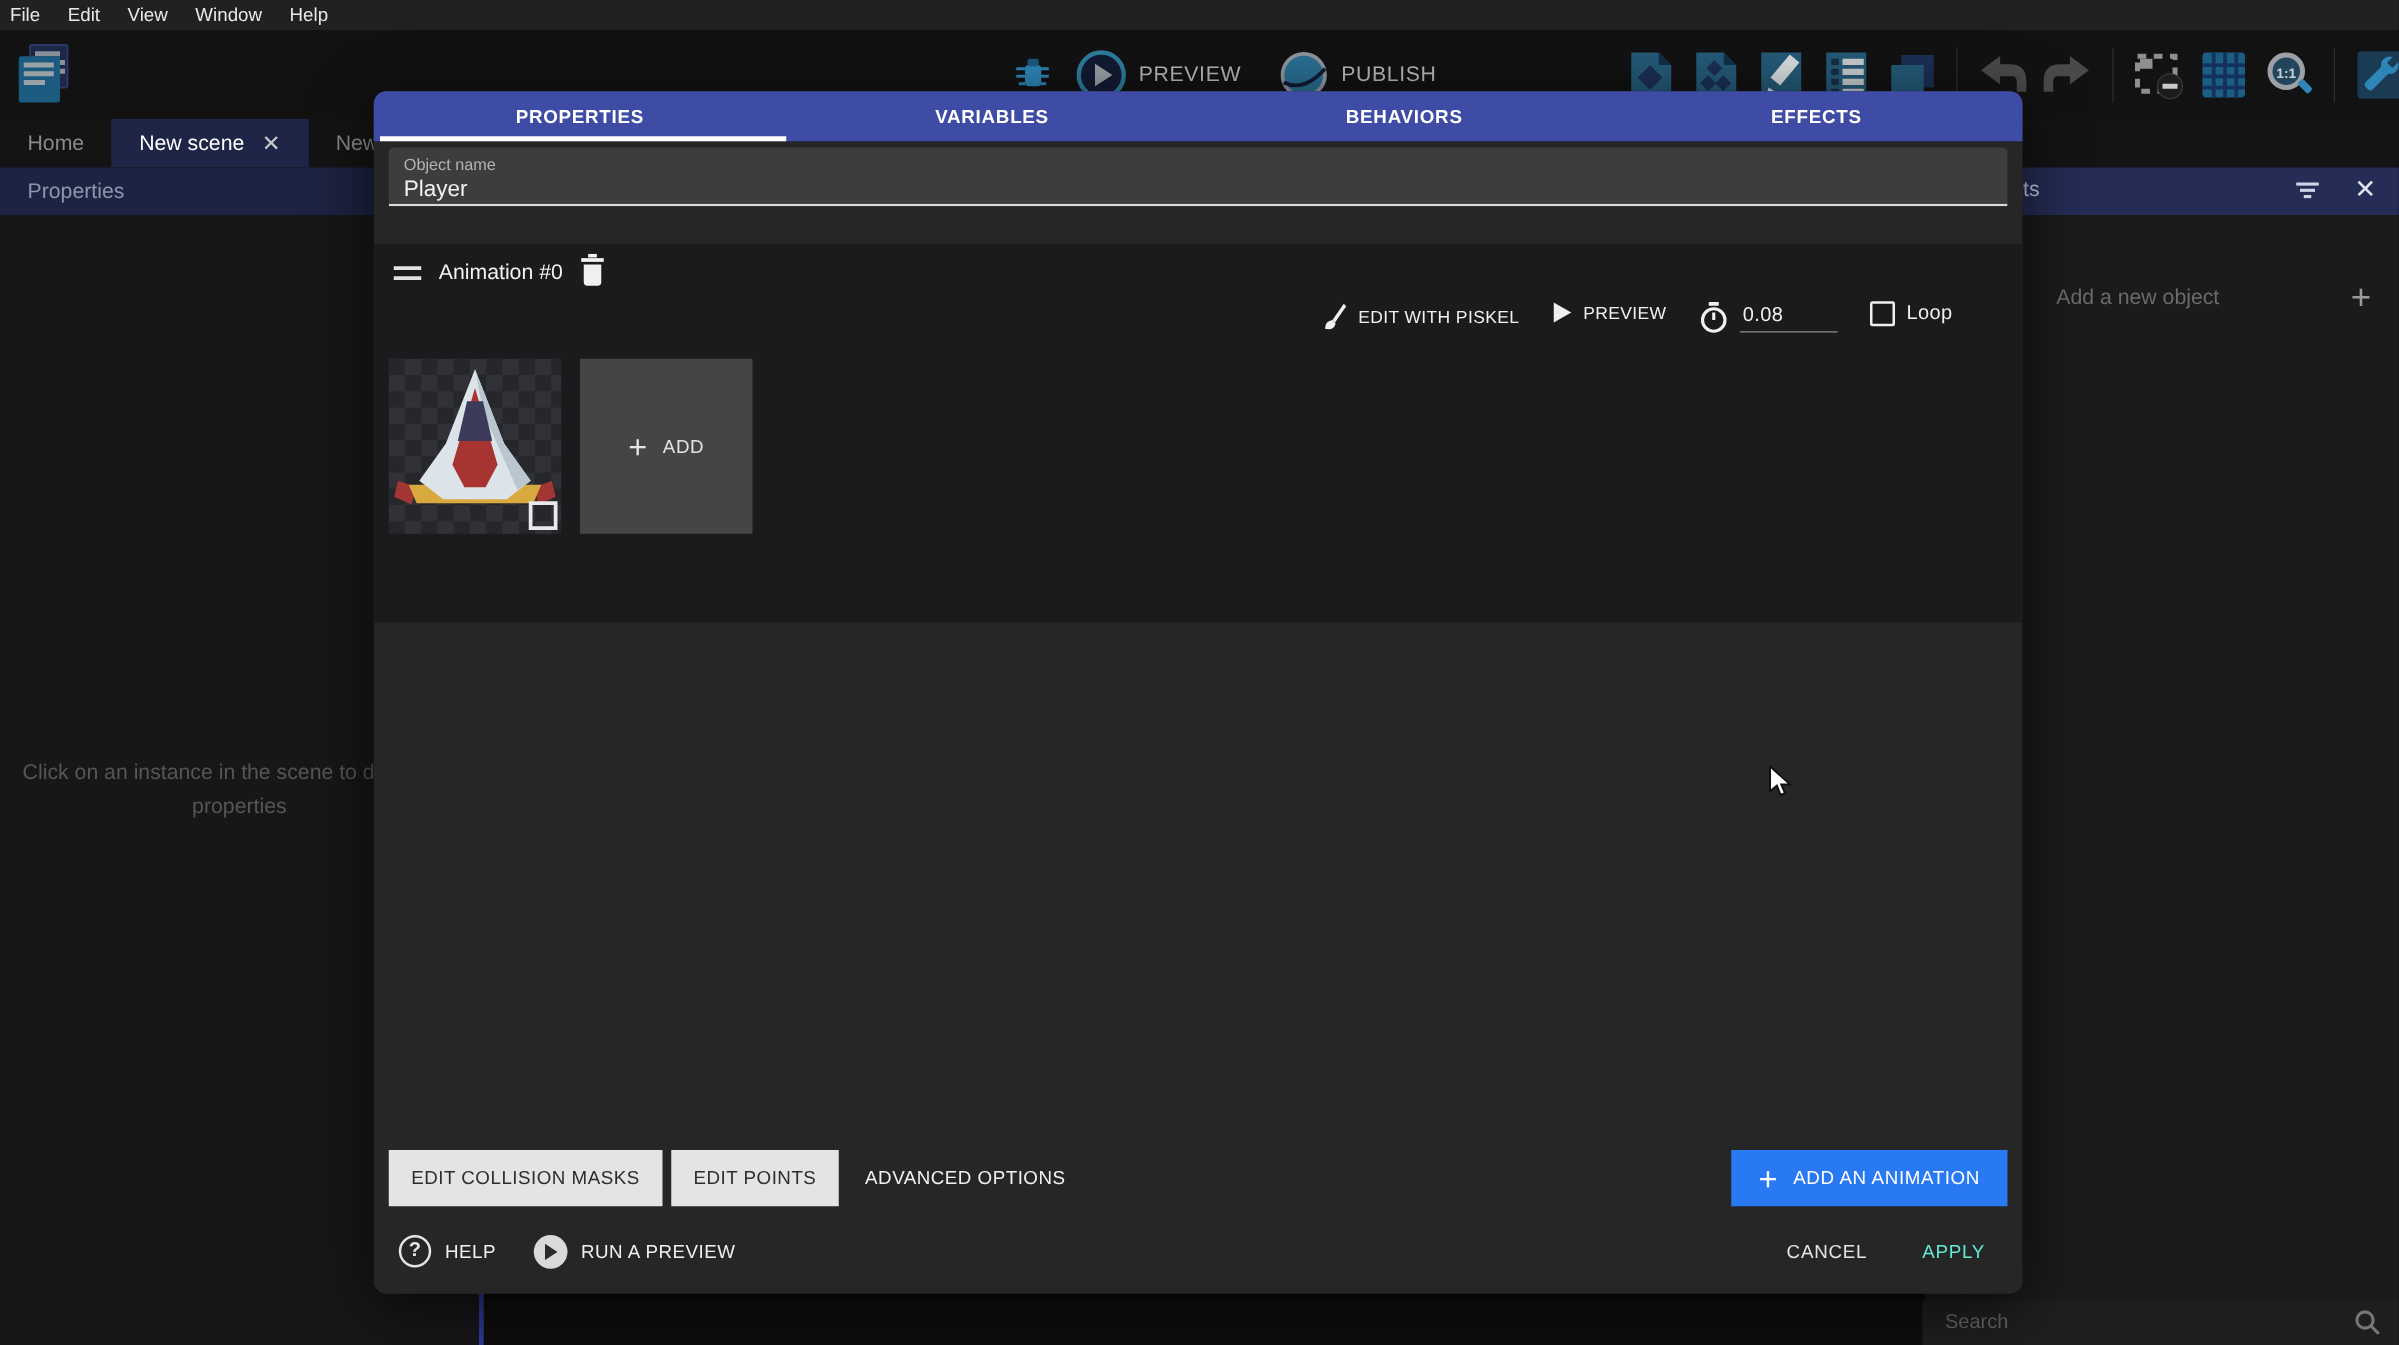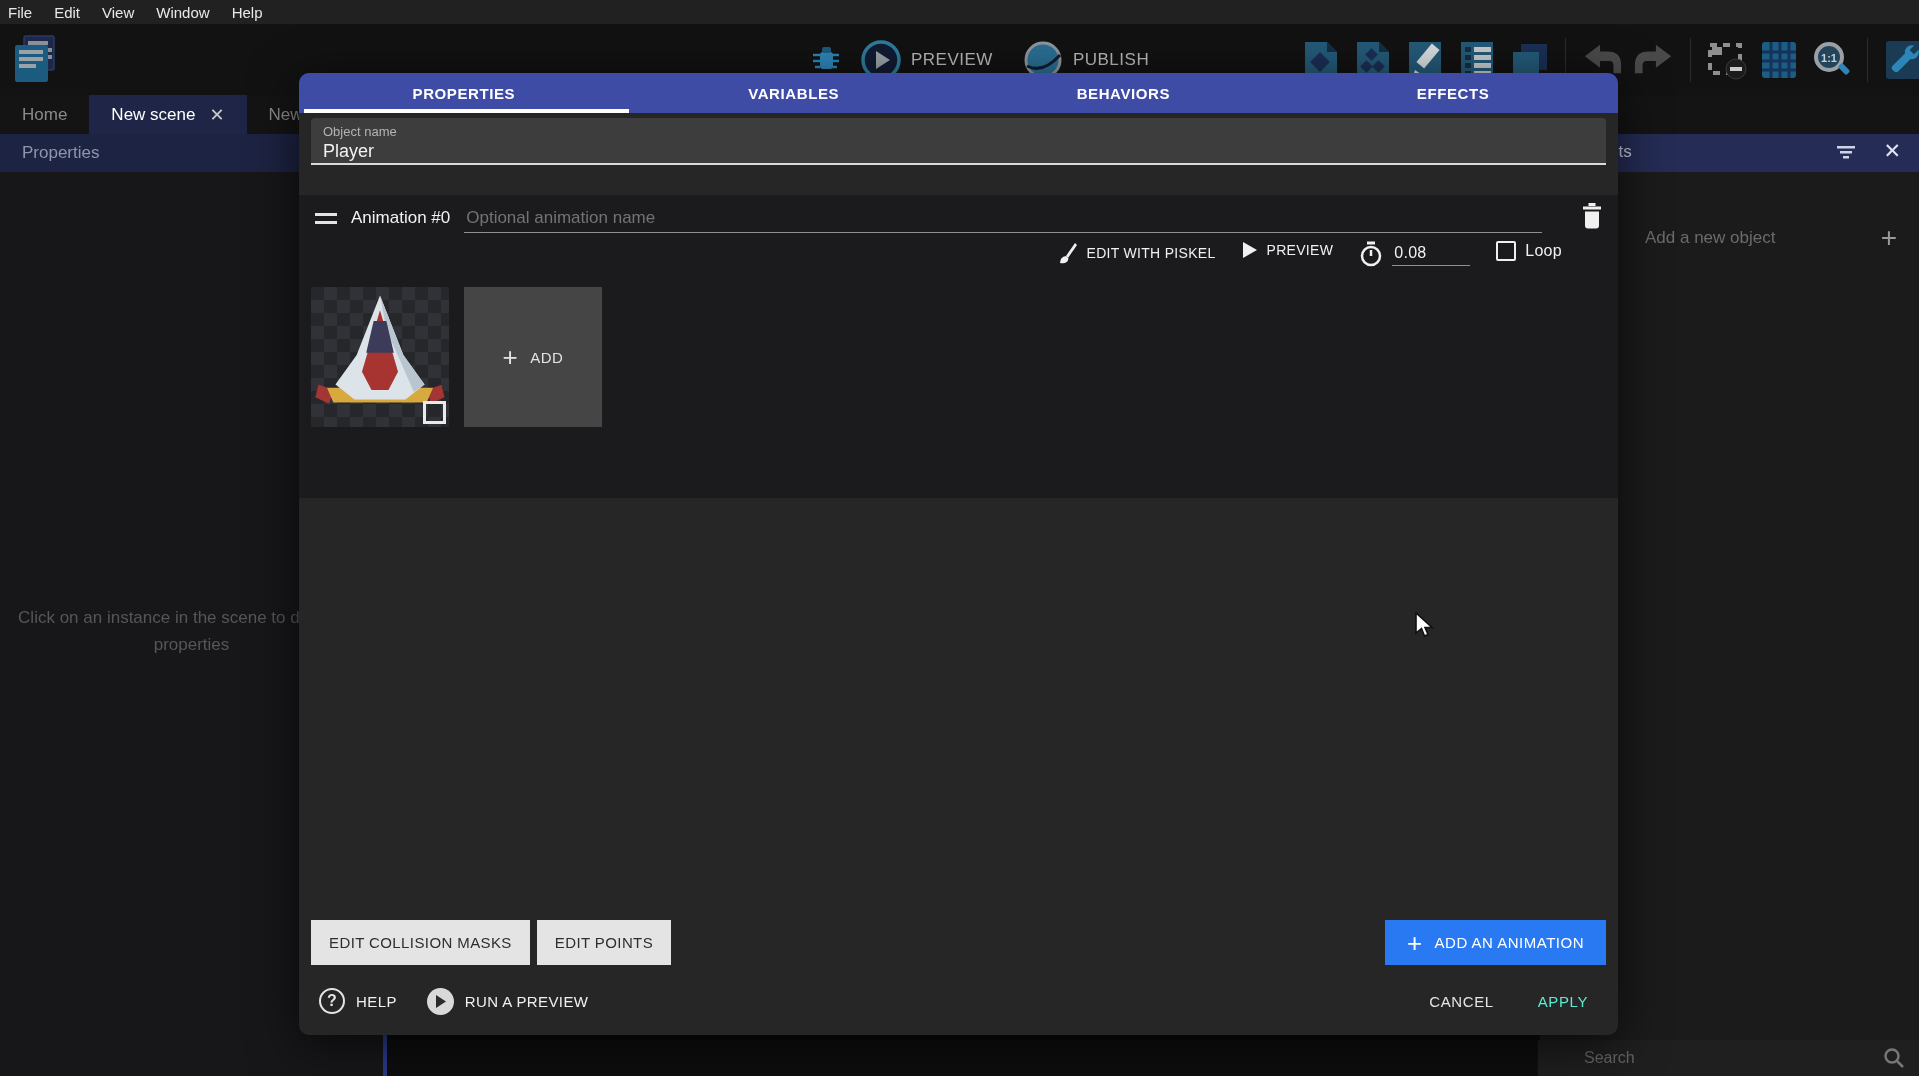--- a/index.html
+++ b/index.html
@@ -50,21 +50,21 @@
   .dots { display:flex; flex-direction:column; gap:4px; }
   .dots i { width:5px; height:5px; border-radius:50%; background:#cfcfcf; }
   .plus-glyph { color:#9a9a9a; font-size:28px; font-weight:400; line-height:20px; }
 
   
   .status-strip { position:absolute; left:387px; top:1040px; width:1150px; height:36px; background:#090909; }
   .coords { position:absolute; left:10px; top:8px; color:#4f4f4f; font-size:16px; font-weight:bold; }
   .search-bar { position:absolute; left:1537px; top:1040px; width:382px; height:36px; background:#1f1f1f;
     display:flex; align-items:center; padding:0 14px 0 18px; border-left:1px solid #101010; }
   .search-bar input { flex:1; background:transparent; border:none; outline:none; color:#9a9a9a; font-size:16px;
-    font-family:"Liberation Sans", sans-serif;margin-left:28px; }
+    font-family:"Liberation Sans", sans-serif; }
   .search-bar input::placeholder { color:#666666; }
 
   
   .dialog { position:absolute; left:299px; top:73px; width:1319px; height:962px; background:#262626;
     border-radius:10px; box-shadow:0 10px 50px rgba(0,0,0,.65); }
   .dlg-tabs { position:relative; height:40px; background:#3f4ca6; border-radius:10px 10px 0 0; display:flex; }
   .dlg-tab { flex:1; display:flex; align-items:center; justify-content:center; color:#ffffff; font-size:15px;
     font-weight:bold; letter-spacing:.6px; }
   .dlg-tab-indicator { position:absolute; left:5px; bottom:0; width:325px; height:4px; background:#ffffff; }
 
@@ -342,21 +342,20 @@
       <input value="Player" style="">
     </div>
 
     <div class="anim-card">
       <div class="anim-head">
         <span class="drag-handle">
             <i></i>
             <i></i>
           </span>
         <span class="anim-title">Animation #0</span>
-        <input class="anim-name" placeholder="Optional animation name" style="">
         <span>
           <svg width="20" height="26" viewBox="0 0 20 26">
             <rect x="6.5" y="0" width="7" height="3" fill="#f0f0f0"></rect>
             <rect x="1" y="3.5" width="18" height="3" fill="#f0f0f0"></rect>
             <path d="M3,8.5 h14 v14 q0,3 -3,3 h-8 q-3,0 -3,-3 z" fill="#f0f0f0"></path>
           </svg>
         </span>
       </div>
 
       <div class="anim-controls">
@@ -404,20 +403,21 @@
         <div class="add-tile">
           <span class="plus">+</span>
           <span>ADD</span>
         </div>
       </div>
     </div>
 
     <div class="dlg-actions">
       <button class="btn-raised">EDIT COLLISION MASKS</button>
       <button class="btn-raised">EDIT POINTS</button>
+      <button class="btn-flat">ADVANCED OPTIONS</button>
       <button class="btn-primary">
         <span class="plus">+</span>
         <span>ADD AN ANIMATION</span>
       </button>
     </div>
 
     <div class="dlg-footer">
       <span class="foot-item">
         <span class="help-circle">?</span>
         <span>HELP</span>

